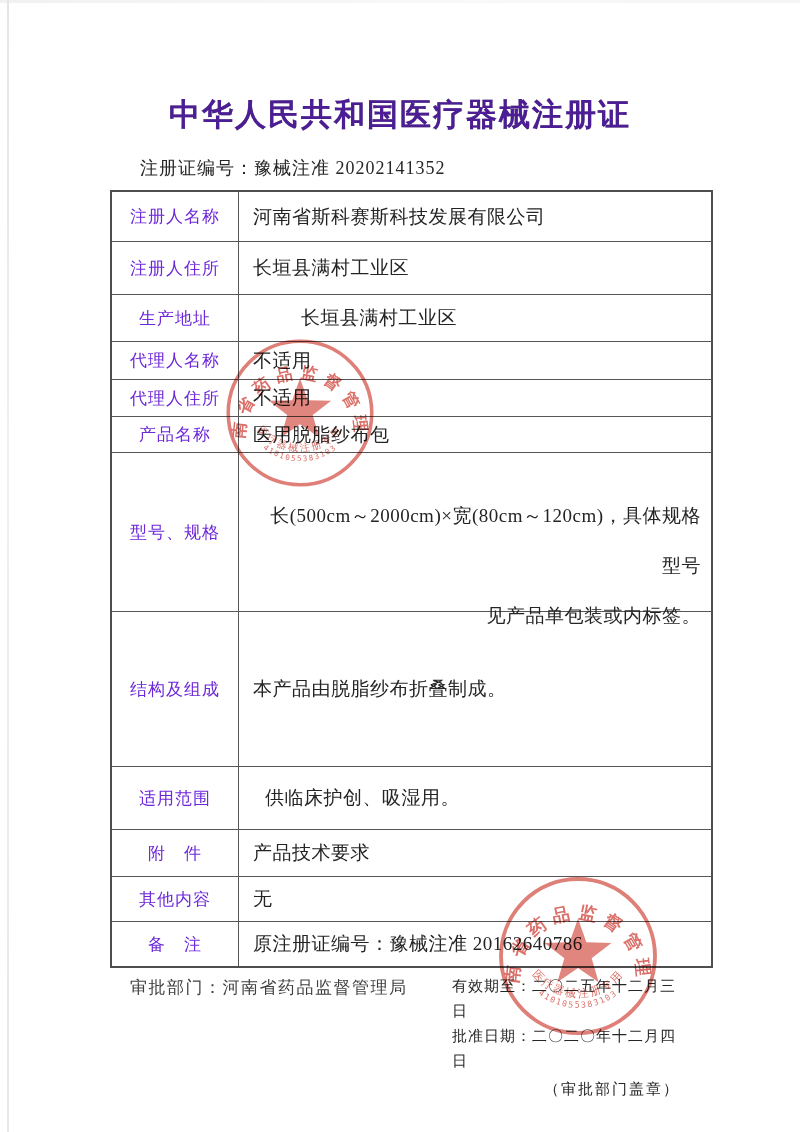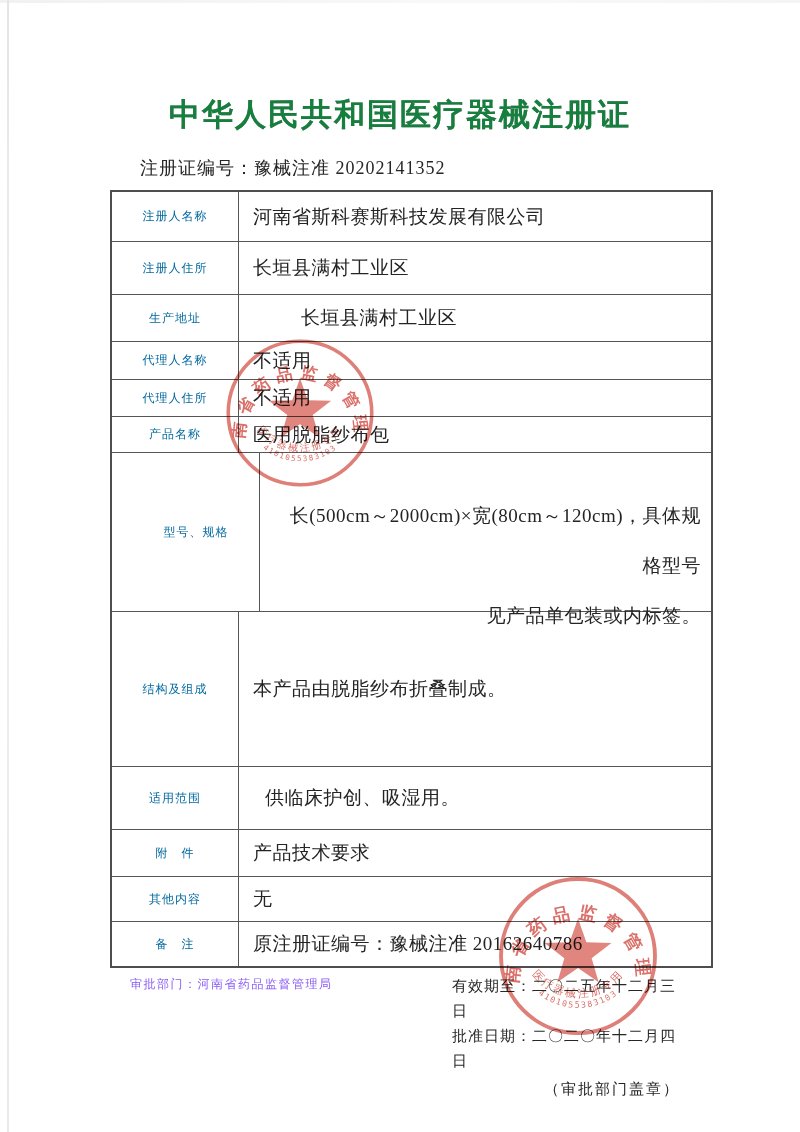--- a/index.html
+++ b/index.html
@@ -18,64 +18,64 @@
   }
   .scan-edge-top {
     position:absolute; left:0; top:0; right:0; height:3px;
     background:linear-gradient(90deg,#e8e8e8,#f4f4f4 60%,#ededed);
     opacity:.6;
   }
   .doc-title {
     position:absolute; left:0; right:0; top:94px;
     text-align:center;
     font-size:31px; font-weight:bold; letter-spacing:2px;
-    color:#15803d;
+    color:#4c1d95;
     text-shadow:0 0 .5px rgba(0,0,0,.5);
   }
   .reg-line {
     position:absolute; left:140px; top:156px;
     font-size:18px; letter-spacing:1px; color:#262626;
   }
   .cert-table {
     position:absolute; left:110px; top:190px; width:603px;
     border:2px solid #4e4e4e;
   }
   .trow { display:flex; border-bottom:1.5px solid #565656; }
   .trow:last-child { border-bottom:none; }
   .trow:nth-child(1){height:50px;}
   .trow:nth-child(2){height:53px;}
   .trow:nth-child(3){height:47px;gap:48px;}
   .trow:nth-child(4){height:38px;}
   .trow:nth-child(5){height:37px;}
   .trow:nth-child(6){height:36px;}
-  .trow:nth-child(7){height:159px;padding-left:21px;}
+  .trow:nth-child(7){height:159px;}
   .trow:nth-child(8){height:155px;}
   .trow:nth-child(9){height:63px;gap:12px;}
   .trow:nth-child(10){height:47px;}
   .trow:nth-child(11){height:45px;}
   .trow:nth-child(12){height:44px;justify-content:flex-end;}
   .cell-label {
     width:127px; flex:0 0 127px;
     border-right:1.5px solid #565656;
     display:flex; align-items:center; justify-content:center;
-    font-size:12px; letter-spacing:1px; color:#0369a1;
+    font-size:17px; letter-spacing:1px; color:#6d28d9;
     text-align:center;
   }
   .cell-value {
     flex:1;
     display:flex; align-items:center;
     padding:4px 10px 4px 14px;
     font-size:19px; letter-spacing:.5px; color:#242424;
     white-space:pre-line;
   }
   .trow:nth-child(7) .cell-value { align-items:flex-start; padding-top:38px; line-height:50px;text-align:right; }
   .trow:nth-child(8) .cell-value { line-height:26px; }
   .footer-dept {
     position:absolute; left:130px; top:976px;
-    font-size:12px; letter-spacing:1.5px; color:#8b5cf6;
+    font-size:17px; letter-spacing:1.5px; color:#404040;
   }
   .footer-right {
     position:absolute; left:452px; top:974px; width:228px;
     font-size:15px; letter-spacing:1px; color:#262626;
     line-height:25px;
   }
   .footer-right .seal-note { text-align:right; letter-spacing:2px; margin-top:3px; }
   .stamp {
     position:absolute;
     mix-blend-mode:multiply;

